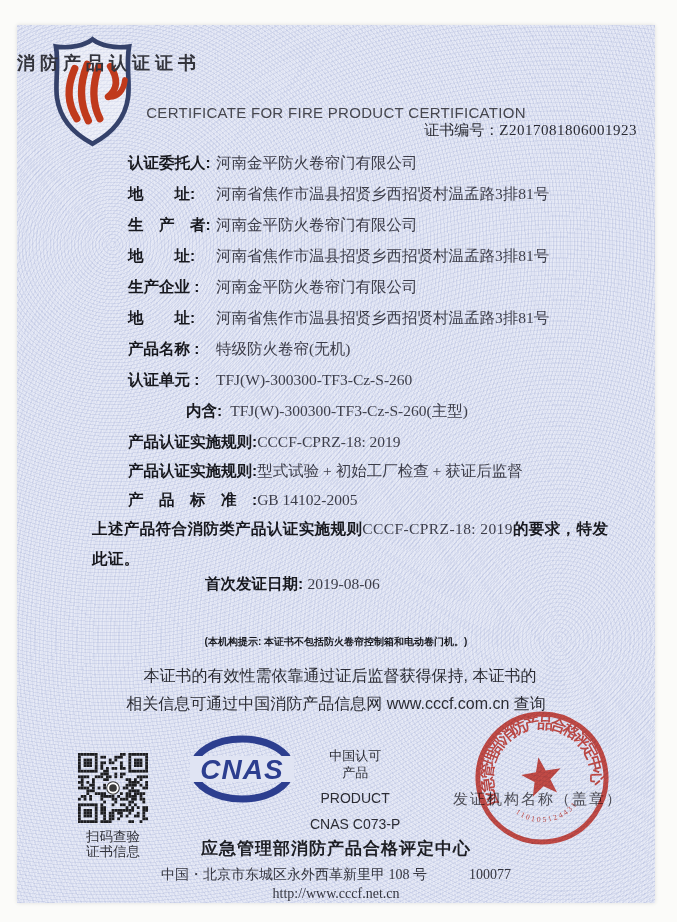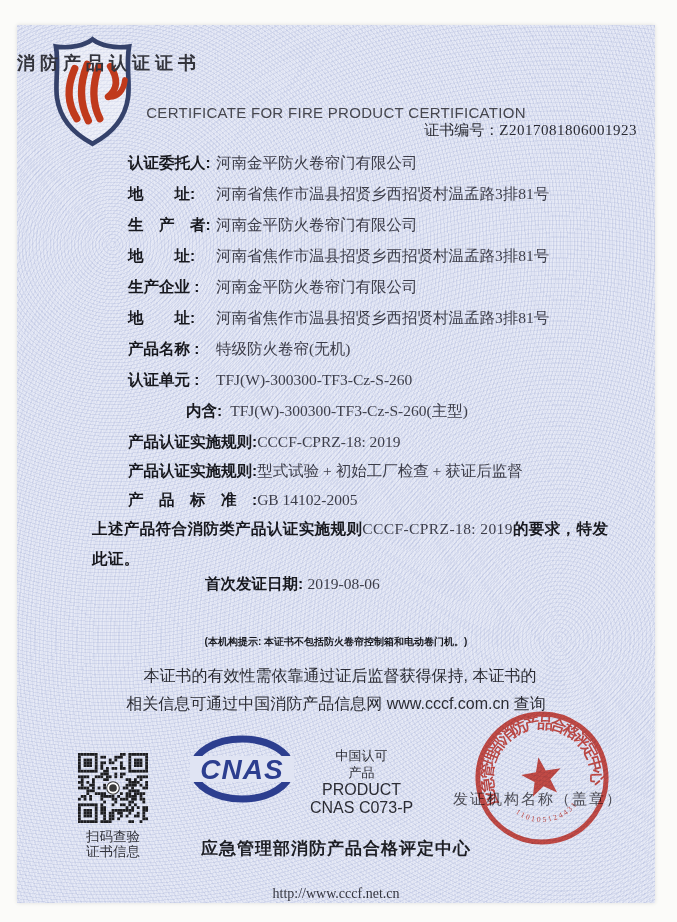--- a/index.html
+++ b/index.html
@@ -45,21 +45,21 @@
   .gap { display:inline-block; width:22px; }
   .note1 { left:0; right:0; top:610px; text-align:center; font-size:10px; font-weight:700; color:#17181e; }
   .note2 { left:8px; right:0; top:641px; text-align:center; font-size:16px; color:#2b2c34; }
   .note3 { left:0; right:0; top:669px; text-align:center; font-size:16px; color:#2b2c34; }
   .qr-block { left:44px; top:728px; width:104px; text-align:center; }
   .qr-block svg { display:block; margin:0 auto; width:70px; height:70px; fill:#1d1d20; }
   .qr-cap { margin-top:6px; font-size:13.5px; line-height:15px; color:#33343c; }
   .cnas-logo { left:173px; top:710px; width:104px; height:68px; }
   .cnas-text { left:293px; top:722px; color:#2b2c34;text-align:center; }
   .cnas-text .c1,.cnas-text .c2 { font-size:13px; line-height:17px; }
-  .cnas-text .c3,.cnas-text .c4 { font-size:16px; line-height:18px; }
+  .cnas-text .c3,.cnas-text .c4 { font-size:14px; line-height:18px;margin-top:8px; }
   .sign-line {
     left:436px; top:765px; font-size:15px; letter-spacing:2px; color:#4c4c55;
     font-family:"Liberation Serif",serif; z-index:2;
   }
   .stamp { left:435px; top:663px; width:180px; height:180px; z-index:3; mix-blend-mode:multiply; opacity:.92; }
   .footer-org { left:0; right:0; top:812px; text-align:center; font-size:17px; font-weight:700; color:#1d1e24; letter-spacing:1px; }
   .footer-addr { left:0; right:0; top:841px; text-align:center; font-size:14px; color:#33343e; font-family:"Liberation Serif",serif; white-space:pre; }
   .footer-url  { left:0; right:0; top:861px; text-align:center; font-size:14px; color:#33343e; font-family:"Liberation Serif",serif; }
   .logo-shield { left:18px; top:8px; width:115px; height:117px; }
 </style>
@@ -440,16 +440,17 @@
           <textPath href="#ringPath" startOffset="0" textLength="190" lengthAdjust="spacing">应急管理部消防产品合格评定中心</textPath>
         </text>
         <text font-size="7.5" fill="#d64238" font-family="Liberation Serif, serif" letter-spacing="1.5">
           <textPath href="#codePath" startOffset="2" textLength="70" lengthAdjust="spacing">110105124431</textPath>
         </text>
         <polygon fill="#d64238" points="0,-21 4.94,-6.8 19.97,-6.49 7.99,2.6 12.34,16.99 0,8.4 -12.34,16.99 -7.99,2.6 -19.97,-6.49 -4.94,-6.8"></polygon>
       </g>
     </svg>
 
     <div class="abs footer-org">应急管理部消防产品合格评定中心</div>
+    <div class="abs footer-addr">中国・北京市东城区永外西革新里甲 108 号　　　100077</div>
     <div class="abs footer-url">http://www.cccf.net.cn</div>
 
   </div>
 </div>
 
 </body></html>

